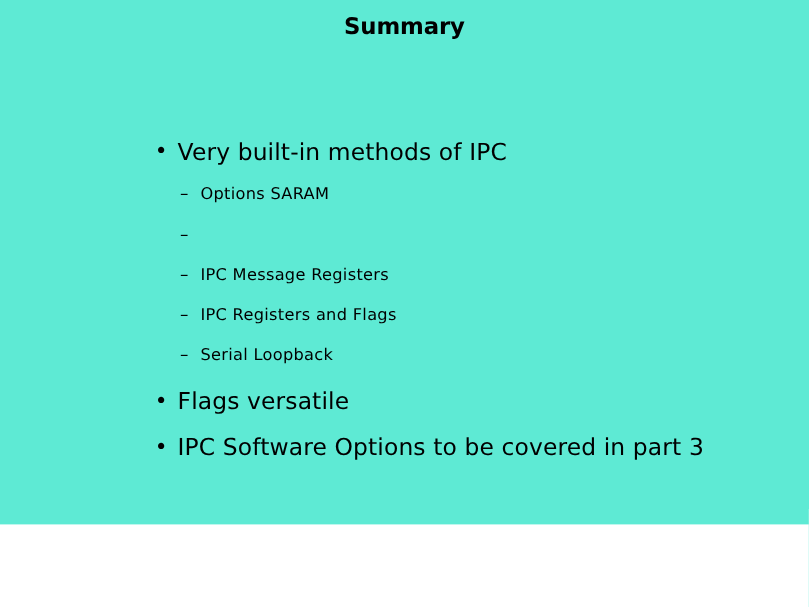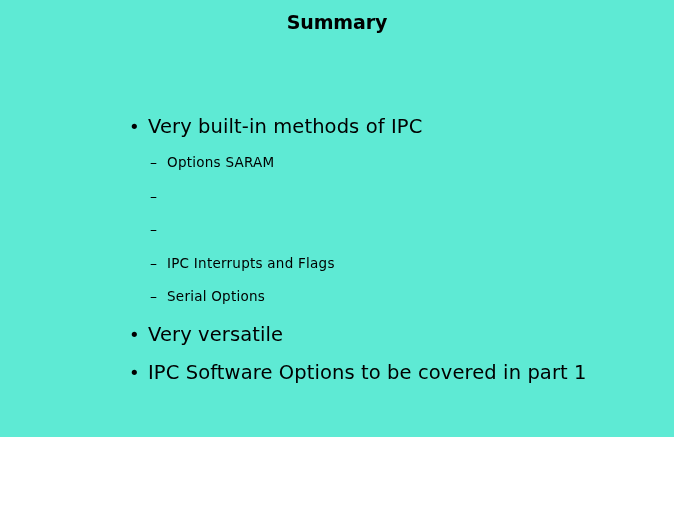--- a/index.html
+++ b/index.html
@@ -106,36 +106,37 @@
       <span class="marker">–</span>
       <span class="bullet-text">Options SARAM</span>
     </div>
 
     <div class="bullet-row level2">
       <span class="marker">–</span>
     </div>
 
     <div class="bullet-row level2">
       <span class="marker">–</span>
+      <span class="bullet-text">IPC Message Registers</span>
     </div>
 
     <div class="bullet-row level2">
       <span class="marker">–</span>
-      <span class="bullet-text">IPC Interrupts and Flags</span>
+      <span class="bullet-text">IPC Registers and Flags</span>
     </div>
 
     <div class="bullet-row level2">
       <span class="marker">–</span>
-      <span class="bullet-text">Serial Options</span>
+      <span class="bullet-text">Serial Loopback</span>
     </div>
 
     <div class="bullet-row level1 gap-before">
       <span class="marker">•</span>
-      <span class="bullet-text">Very versatile</span>
+      <span class="bullet-text">Flags versatile</span>
     </div>
 
     <div class="bullet-row level1">
       <span class="marker">•</span>
-      <span class="bullet-text">IPC Software Options to be covered in part 1</span>
+      <span class="bullet-text">IPC Software Options to be covered in part 3</span>
     </div>
 
   </div>
 </div>
 
 </body></html>

